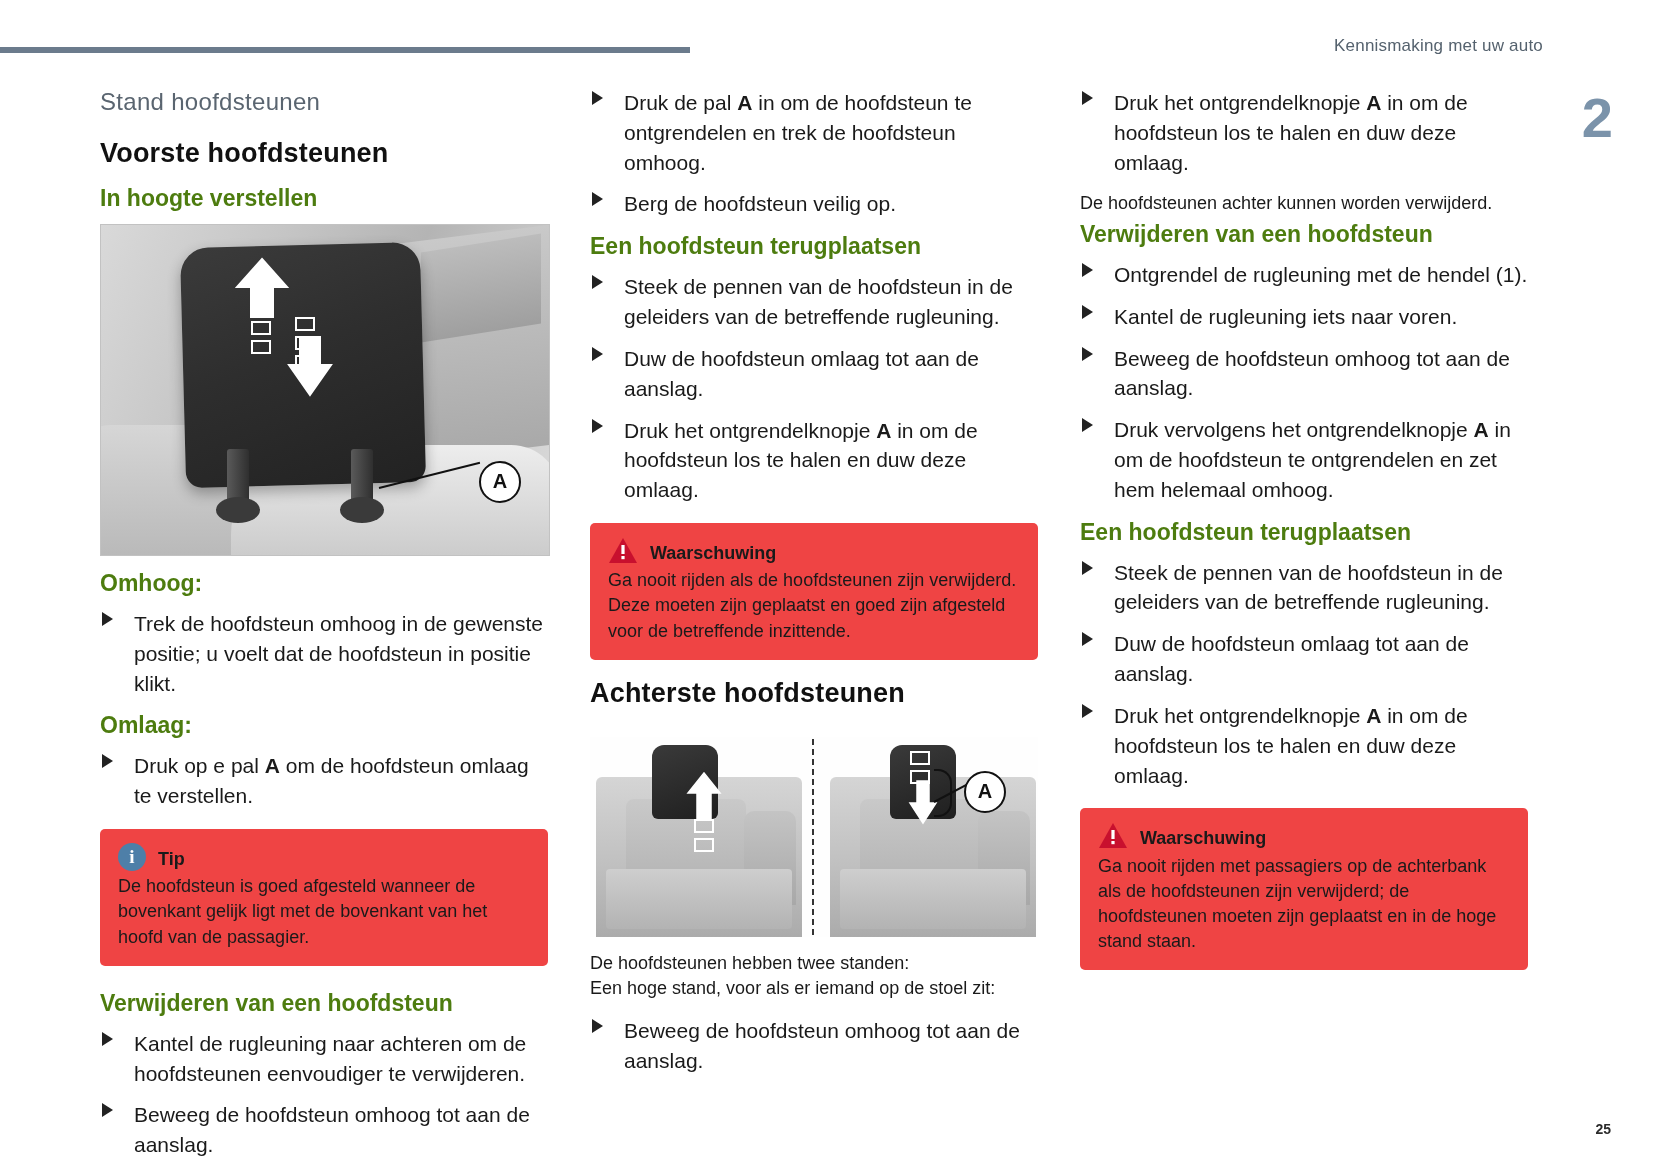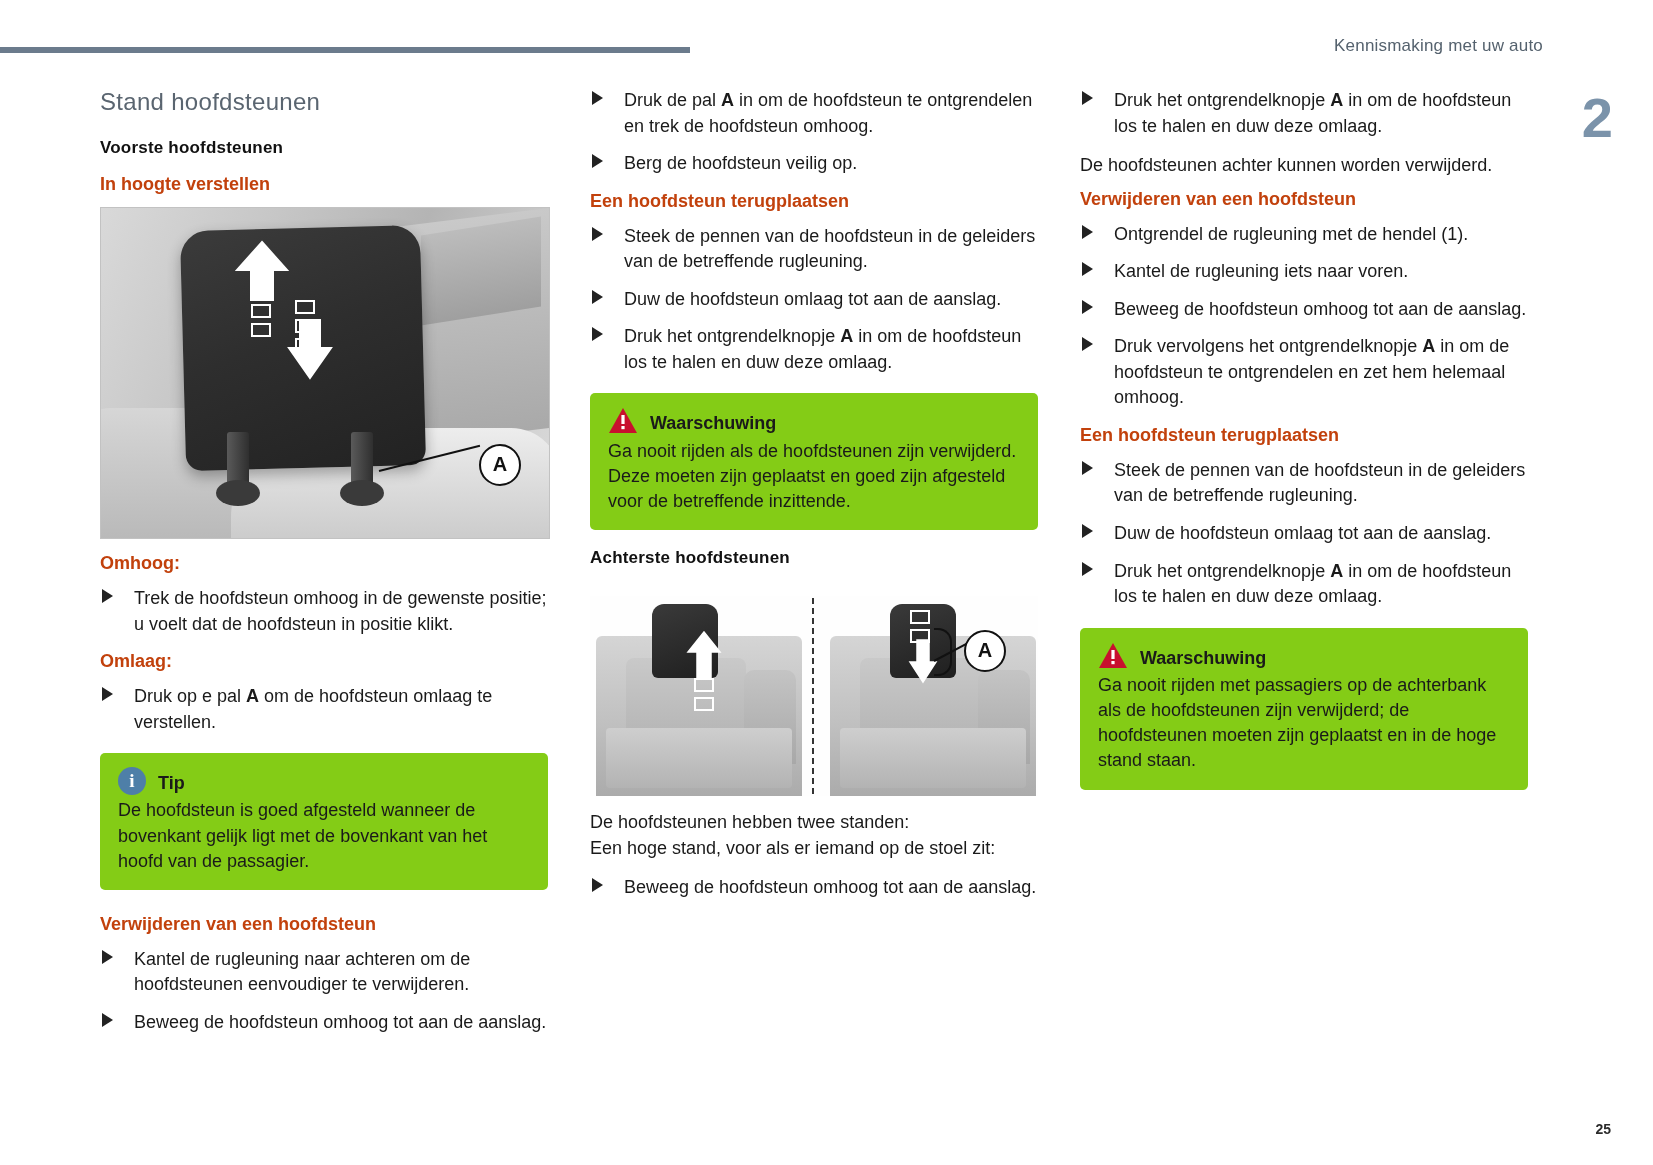--- a/index.html
+++ b/index.html
@@ -66,67 +66,67 @@
   .col-3 { left: 1080px; }
 
   h1.doc-title {
     font-size: 24px;
     font-weight: normal;
     color: #5a6570;
     margin: 0 0 22px 0;
     letter-spacing: .3px;
   }
   h2.section {
-    font-size: 17px;
+    font-size: 27px;
     font-weight: bold;
     margin: 4px 0 16px 0;
     letter-spacing: .2px;
     color: #111;
   }
   h3.sub {
-    font-size: 18px;
+    font-size: 23px;
     font-weight: bold;
-    margin: 10px 0 12px 0;
-    color: #c2410c;
+    margin: 4px 0 12px 0;
+    color: #4d7c0f;
   }
   h3.sub.spaced { margin-top: 24px; }
 
   p.body {
     font-size: 18px;
     line-height: 1.42;
     margin: 0 0 14px 0;
   }
 
   ul.steps {
     list-style: none;
     margin: 0 0 14px 0;
     padding: 0;
   }
   ul.steps li {
     position: relative;
     padding-left: 34px;
-    font-size: 18px;
+    font-size: 21px;
     line-height: 1.42;
     margin-bottom: 12px;
   }
   ul.steps li .bullet-arrow {
     position: absolute;
     left: 2px;
     top: 3px;
     width: 0;
     height: 0;
     border-left: 11px solid #222;
     border-top: 7px solid transparent;
     border-bottom: 7px solid transparent;
   }
   .b { font-weight: bold; }
 
   
   .callout {
-    background: #84cc16;
+    background: #ef4444;
     border-radius: 5px;
     padding: 14px 18px 16px 18px;
     margin: 18px 0 18px 0;
     font-size: 18px;
     line-height: 1.4;
   }
   .callout .callout-head {
     display: flex;
     align-items: flex-start;
     gap: 12px;

